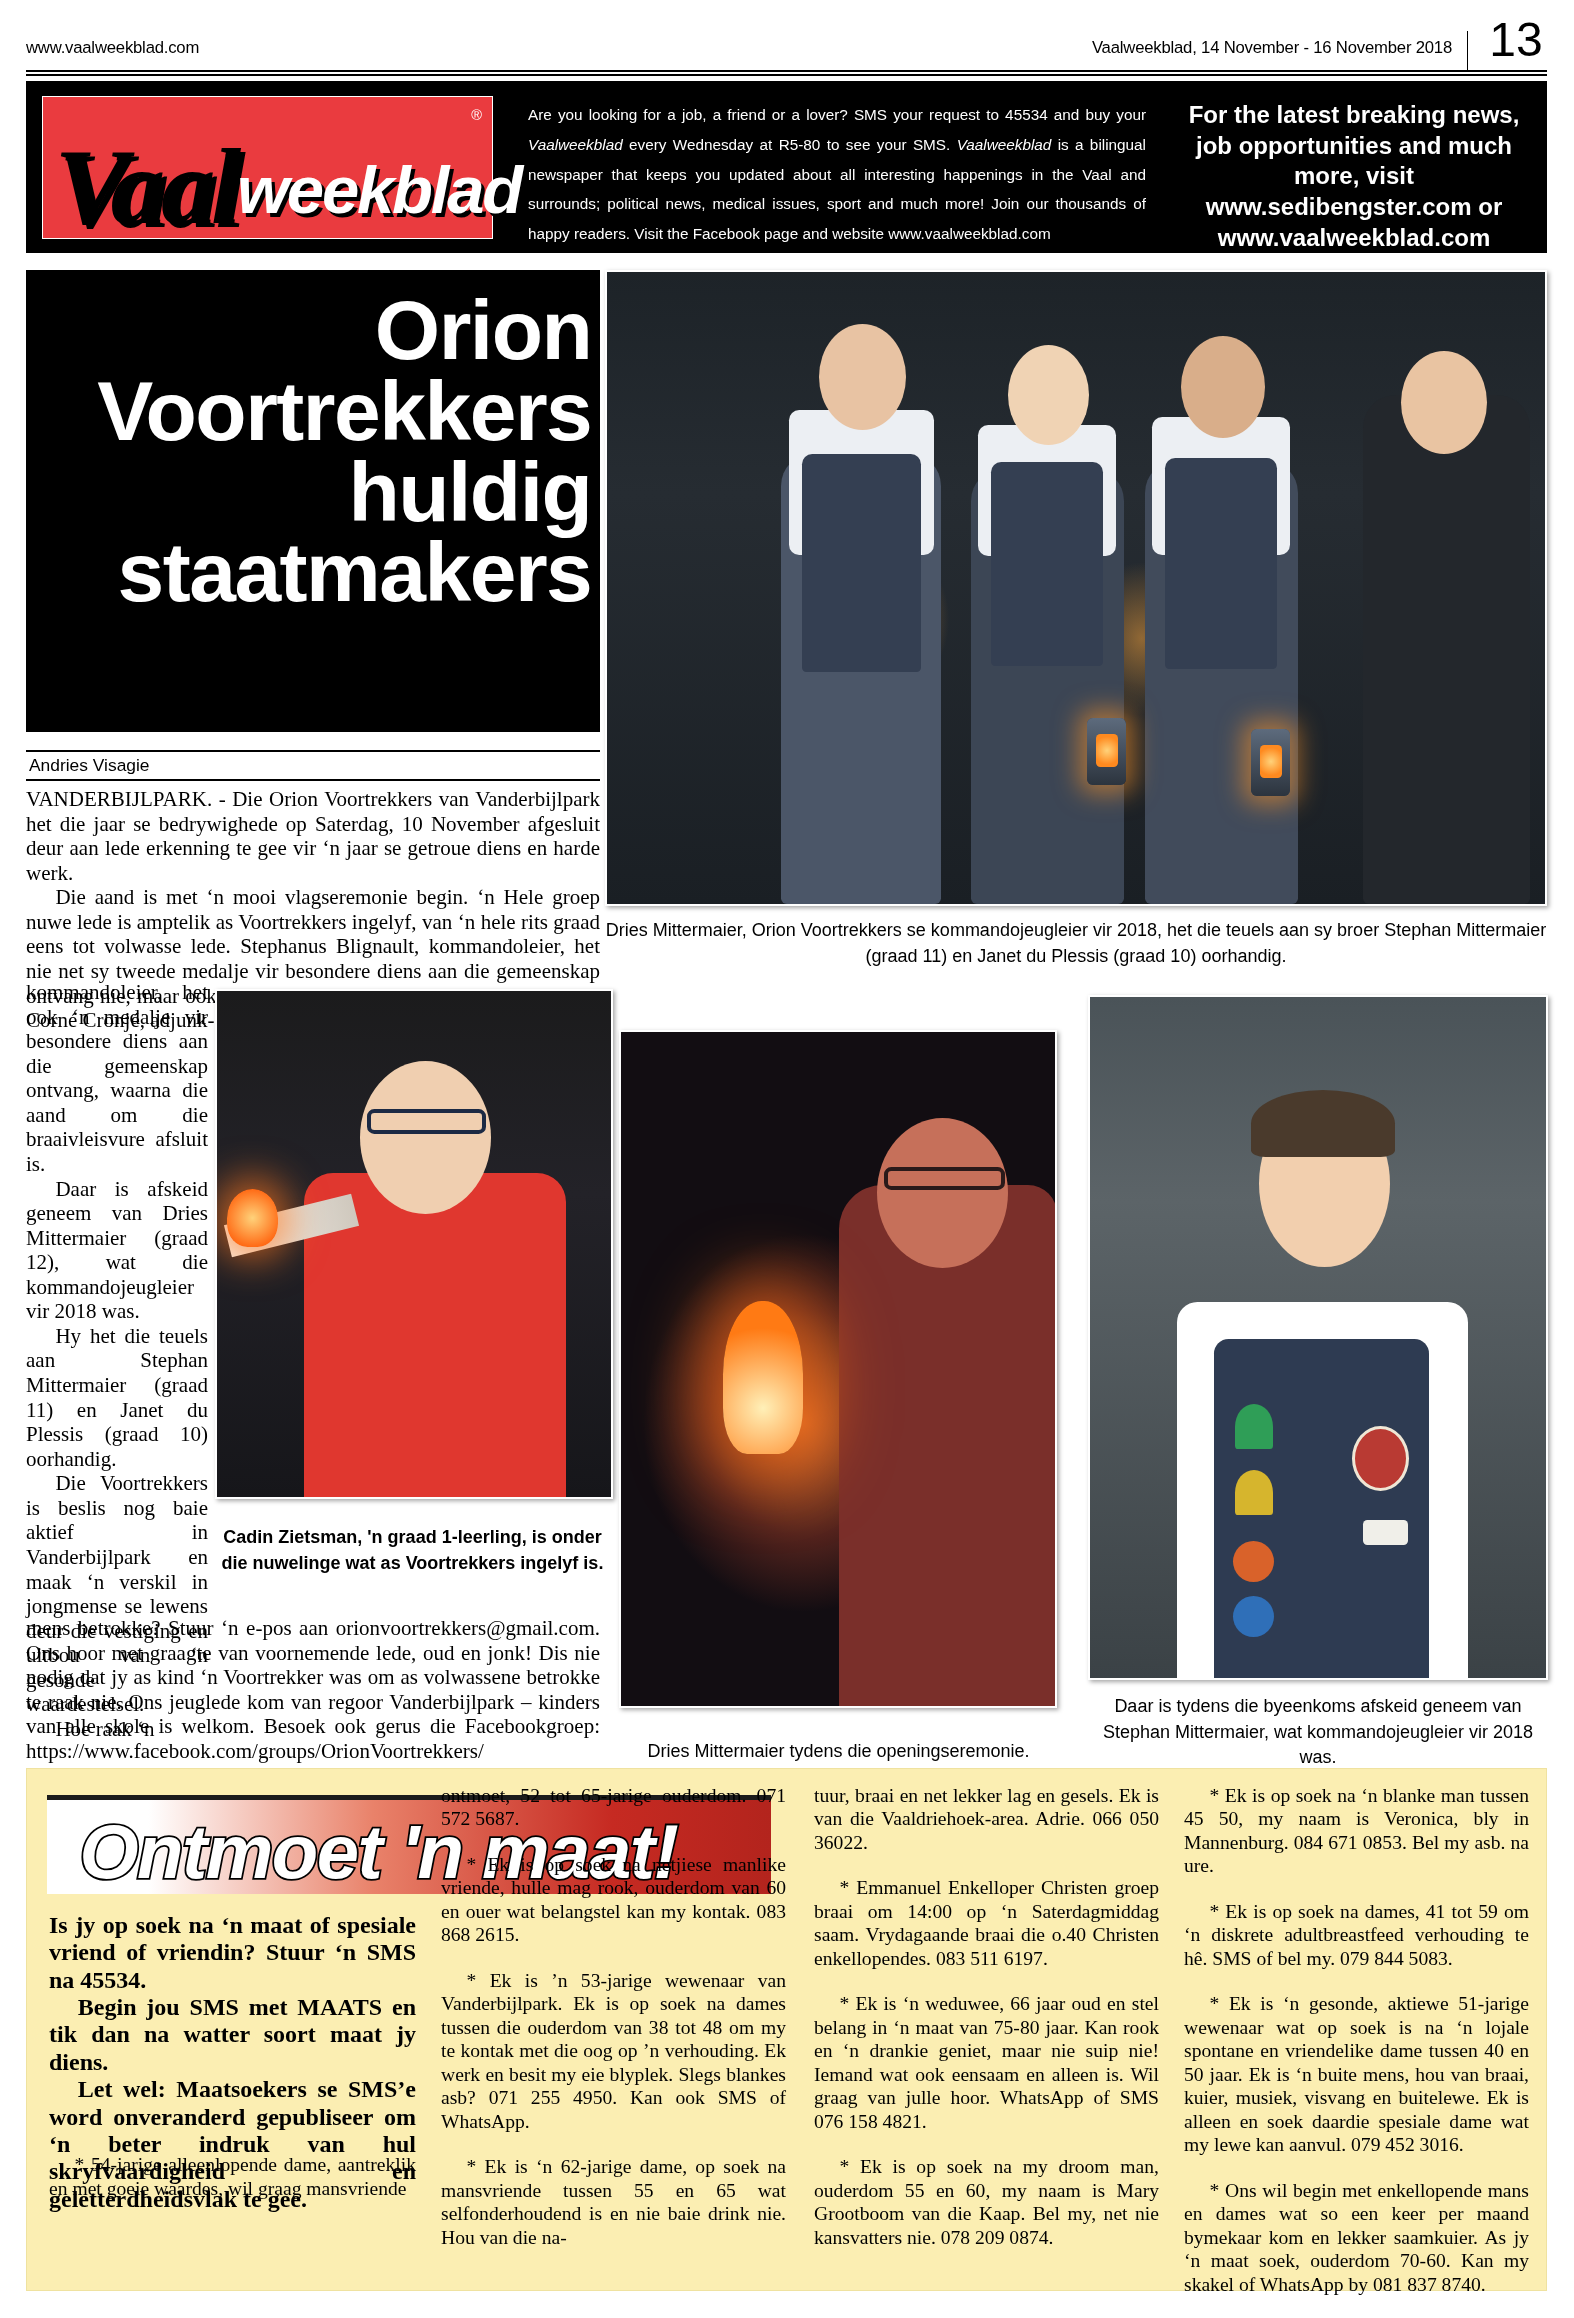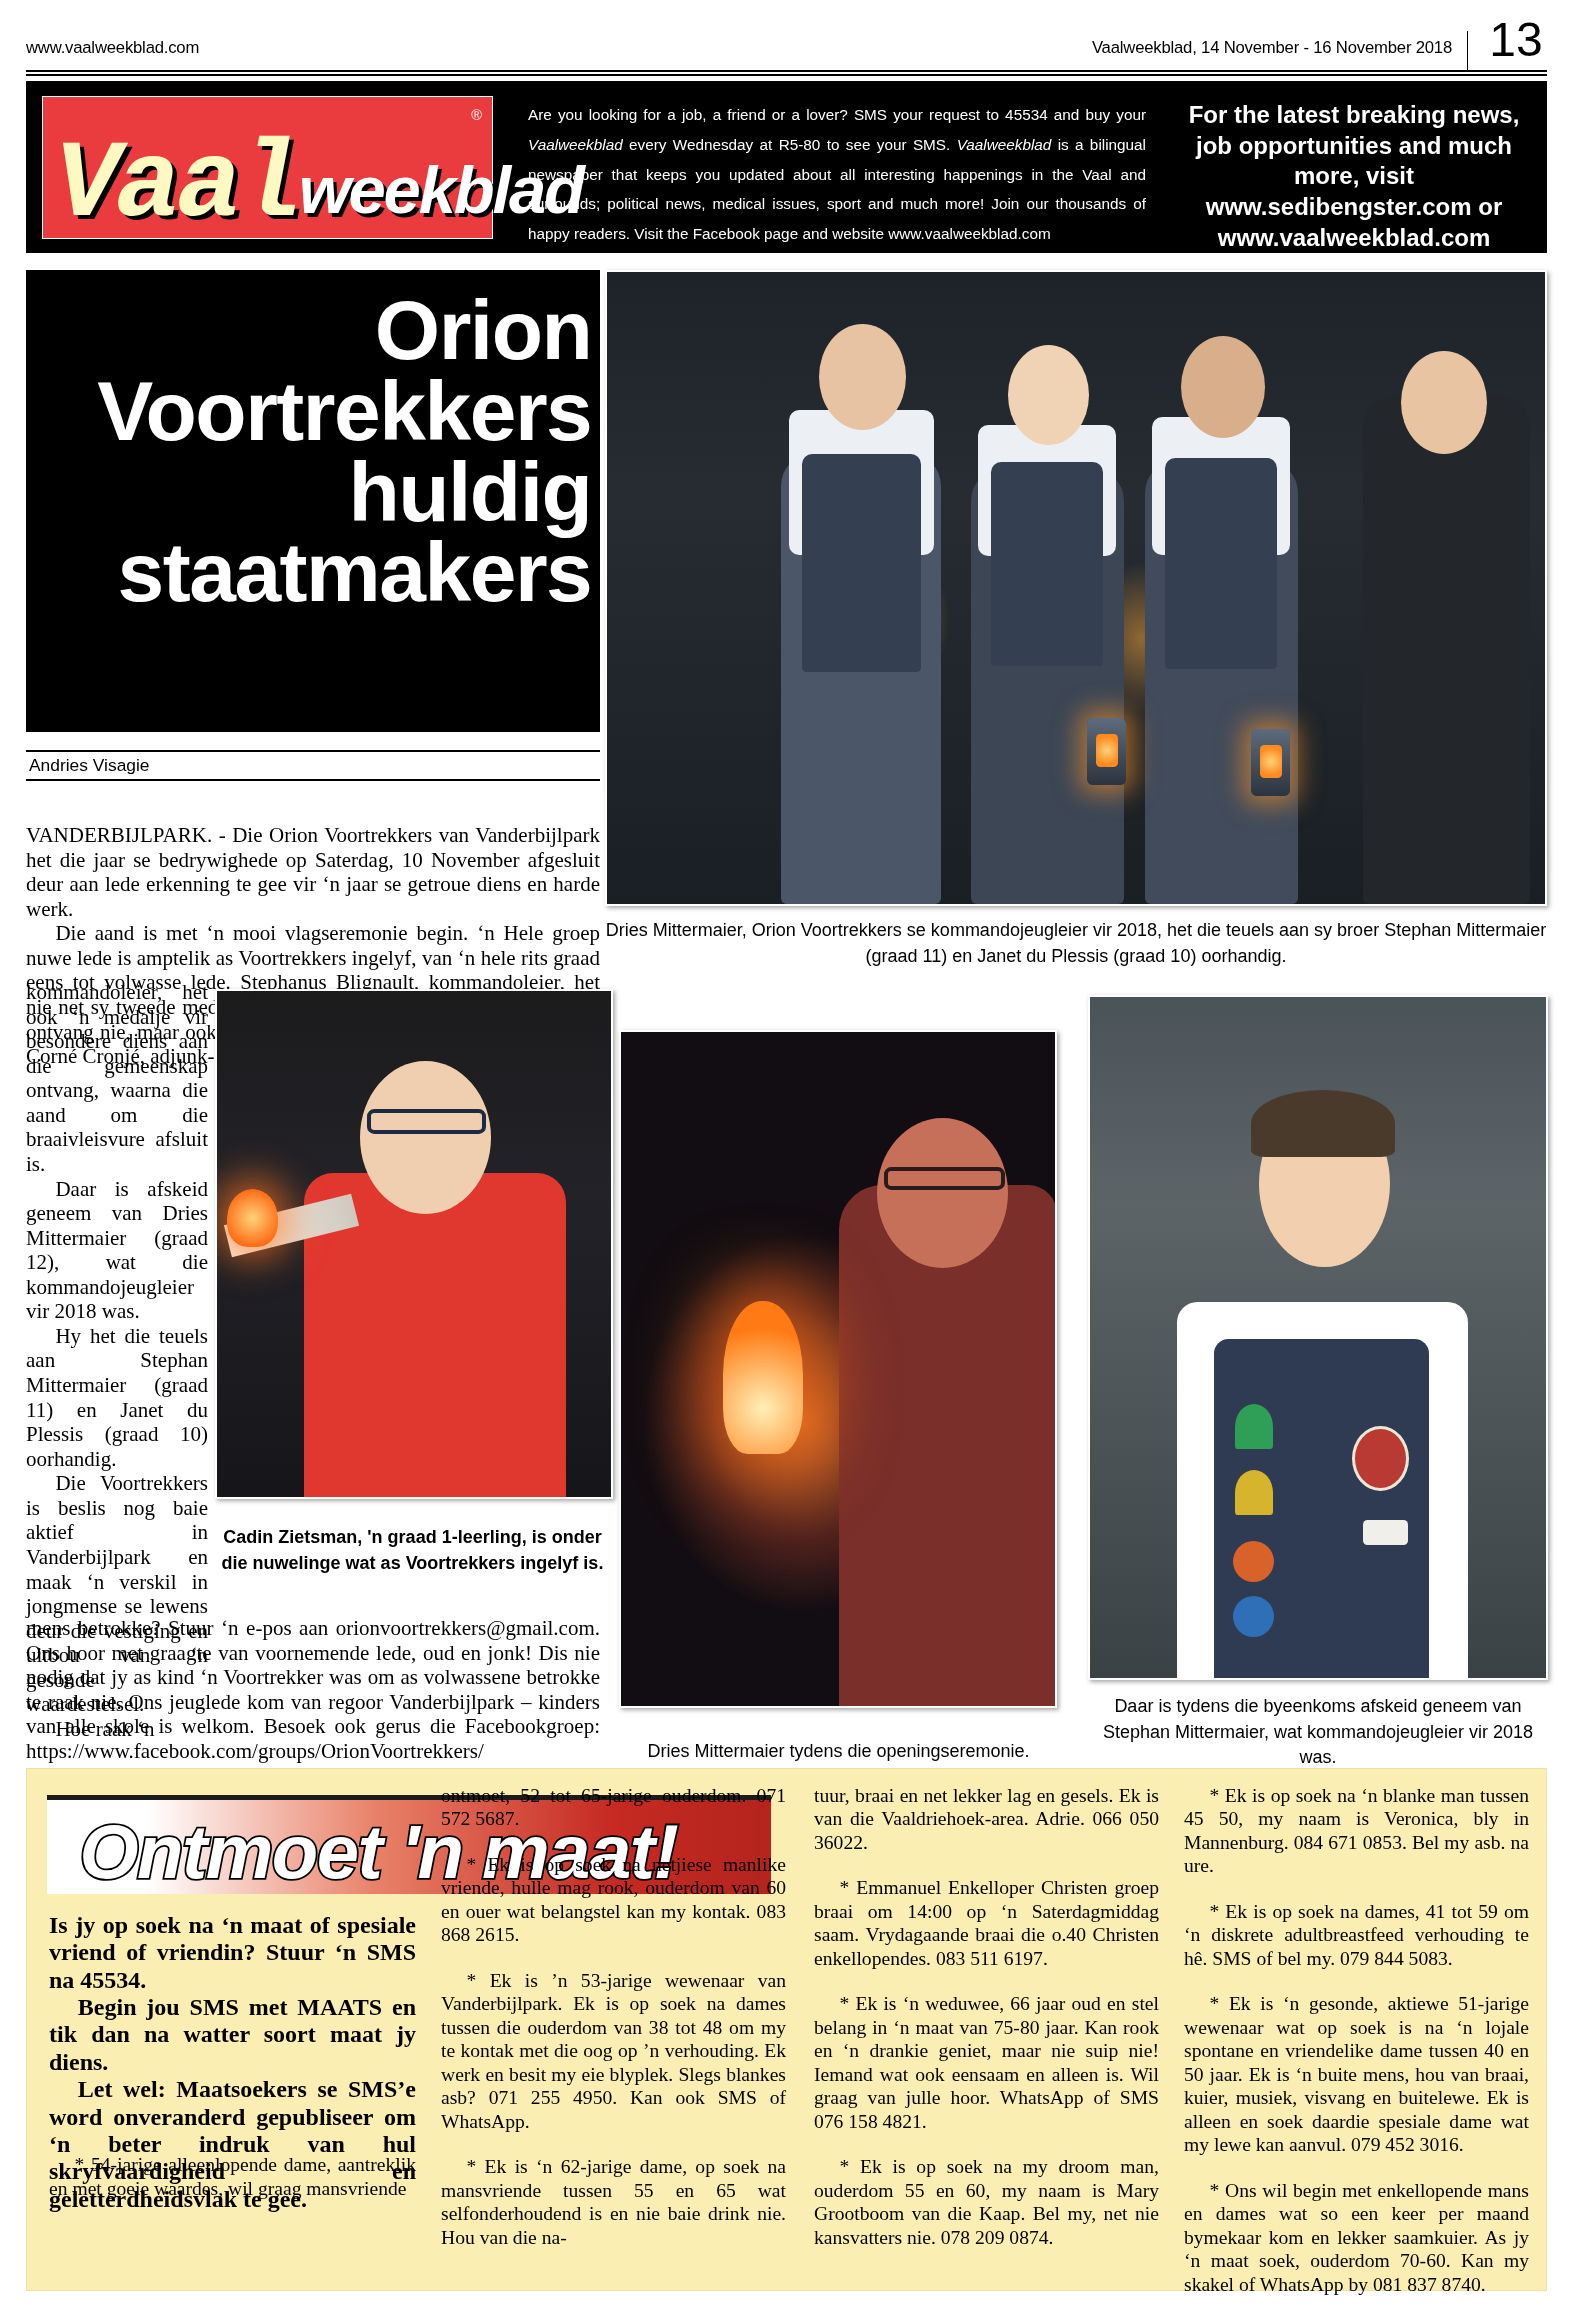--- a/index.html
+++ b/index.html
@@ -24,22 +24,22 @@
                      font-size:48px; font-weight:400; line-height:1; }
   .topbar .hrule { position:absolute; left:0; right:0; top:38px; height:2.9px; background:#000; border-bottom:1.5px solid #fff; }
   .topbar .hrule2 { position:absolute; left:0; right:0; top:42px; height:1.5px; background:#000; }
 
   
   .masthead { position:absolute; left:26px; top:81px; width:1521px; height:172px; background:#000; }
   .logo-box { position:absolute; left:16px; top:14.5px; width:451px; height:143px;
               background:#ea3b3f; border:1.5px solid #fff; }
   .logo-text { position:absolute; left:11.6px; top:7.3px; width:436px; height:128px;
                display:flex; align-items:flex-end; }
-  .logo-vaal { font-family:Liberation Mono, monospace; font-weight:bold; font-style:italic;
-               font-size:109px; color:#fef9c3; line-height:0.82; letter-spacing:-4.4px;
+  .logo-vaal { font-family:Liberation Serif, serif; font-weight:bold; font-style:italic;
+               font-size:109px; color:#000000; line-height:0.82; letter-spacing:-4.4px;
                text-shadow: 4.4px 4.4px 0 #000; }
   .logo-week { font-family:"Liberation Sans",sans-serif; font-weight:bold; font-style:italic;
                font-size:67px; color:#fff; line-height:1.25; letter-spacing:-2.2px;
                text-shadow: 3.6px 3.6px 0 #000; text-align: right; }
   .logo-reg { position:absolute; right:10.2px; top:10.2px; color:#fff; font-size:14.5px;
               font-family:"Liberation Sans",sans-serif; }
   .mast-blurb { position:absolute; left:502px; top:19px; width:618px;
                 font-family:"Liberation Sans",sans-serif; color:#fff; font-size:15.3px;
                 line-height:1.95; text-align:justify; }
   .mast-blurb i { font-style:italic; }
@@ -69,21 +69,21 @@
   .cap-flame { left:605px;  top:1739px; width:467px;  text-align:center; }
   .cap-teen  { left:1088px; top:1694px; width:460px;  text-align:center; }
 
   
   .byl-rule-top { position:absolute; left:26px; top:750px; width:574px; height:2.2px; background:#000; }
   .byline { position:absolute; left:29px; top:755px; font-family:"Liberation Sans",sans-serif;
             font-size:17.4px; }
   .byl-rule-bot { position:absolute; left:26px; top:779px; width:574px; height:1.5px; background:#000; }
 
   .art-wide { position:absolute; left:26px; top:787px; width:574px;
-              font-size:21px; line-height:1.17; text-align:justify;margin-top:36px; }
+              font-size:21px; line-height:1.17; text-align:justify; }
   .art-narrow { position:absolute; left:26px; top:980px; width:182px;
                 font-size:21px; line-height:1.17; text-align:justify; }
   .art-tail { position:absolute; left:26px; top:1616px; width:574px;
               font-size:21px; line-height:1.17; text-align:justify; }
   .art-wide p, .art-narrow p, .art-tail p { margin:0; text-indent:1.4em; }
   .art-wide p.first, .art-tail p.first { text-indent:0; }
 
   
   .cls { position:absolute; left:26px; top:1768px; width:1521px; height:523px;
          background:#fbeeb2; border:0.7px solid #efe2a0; }

